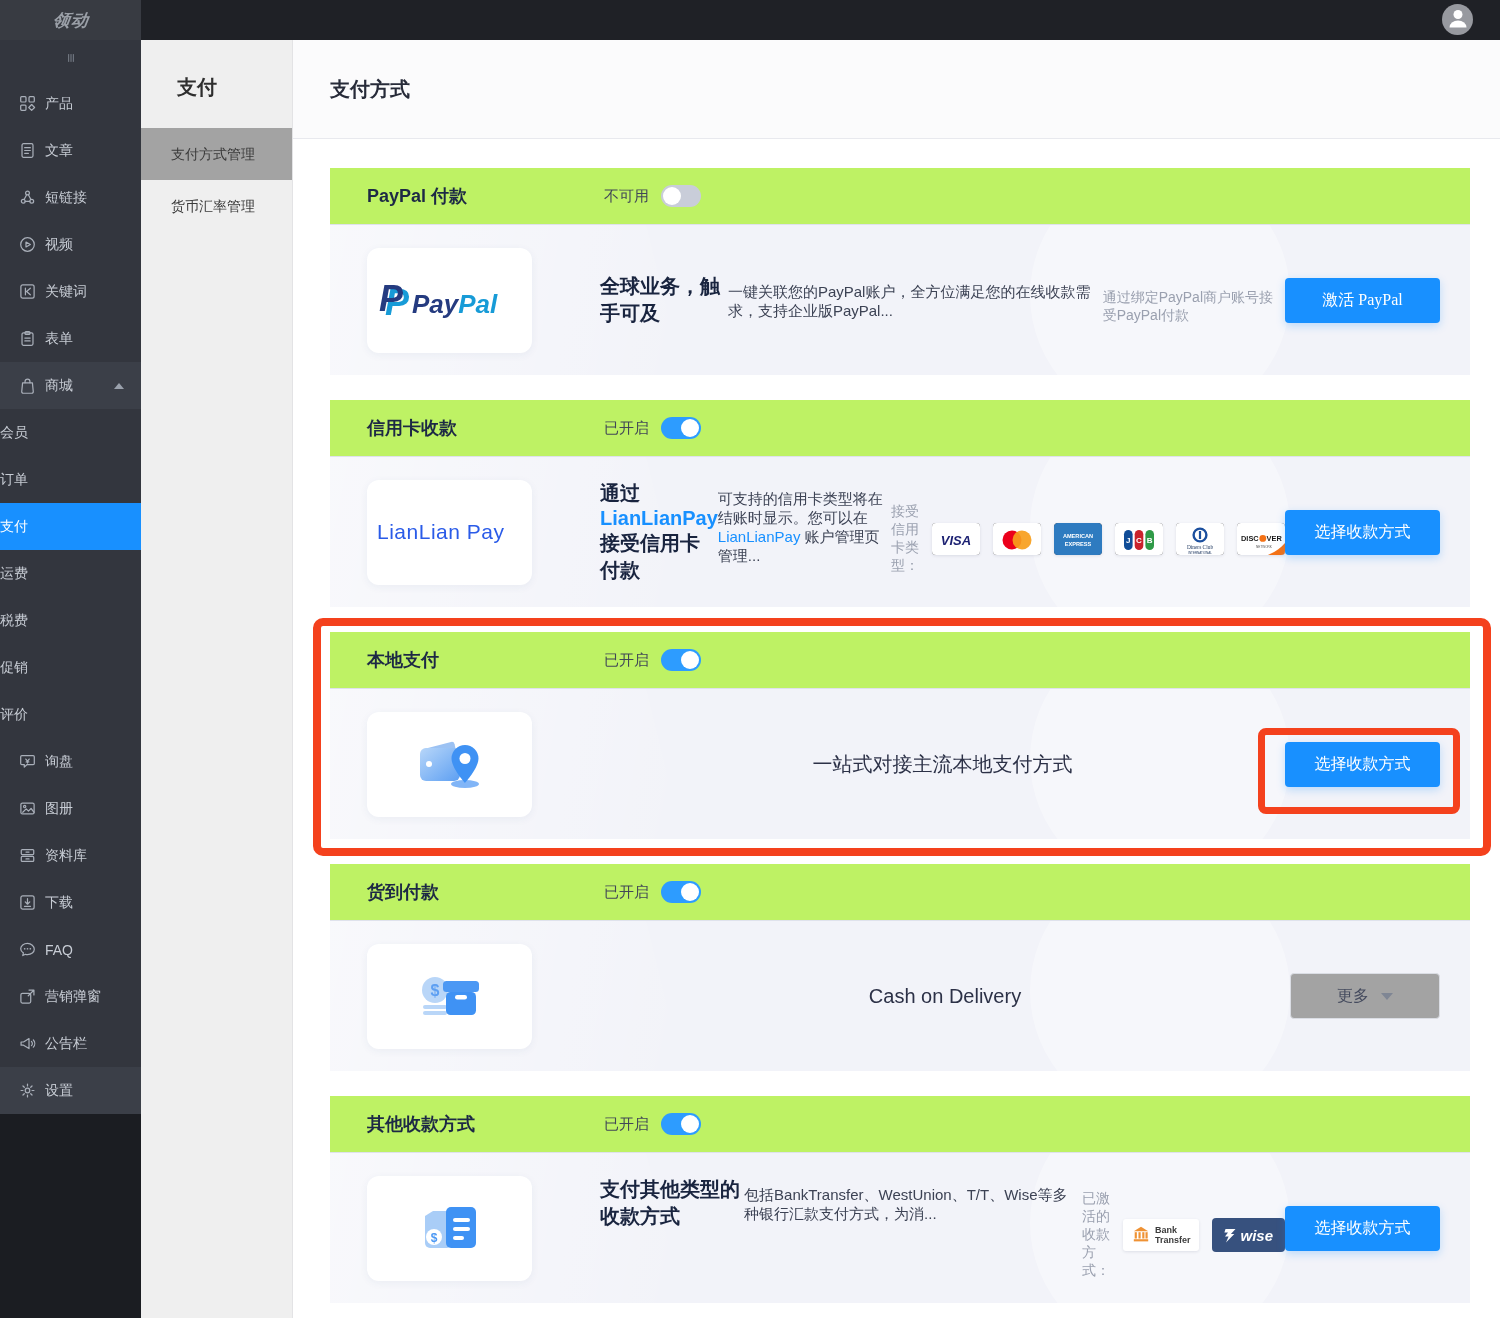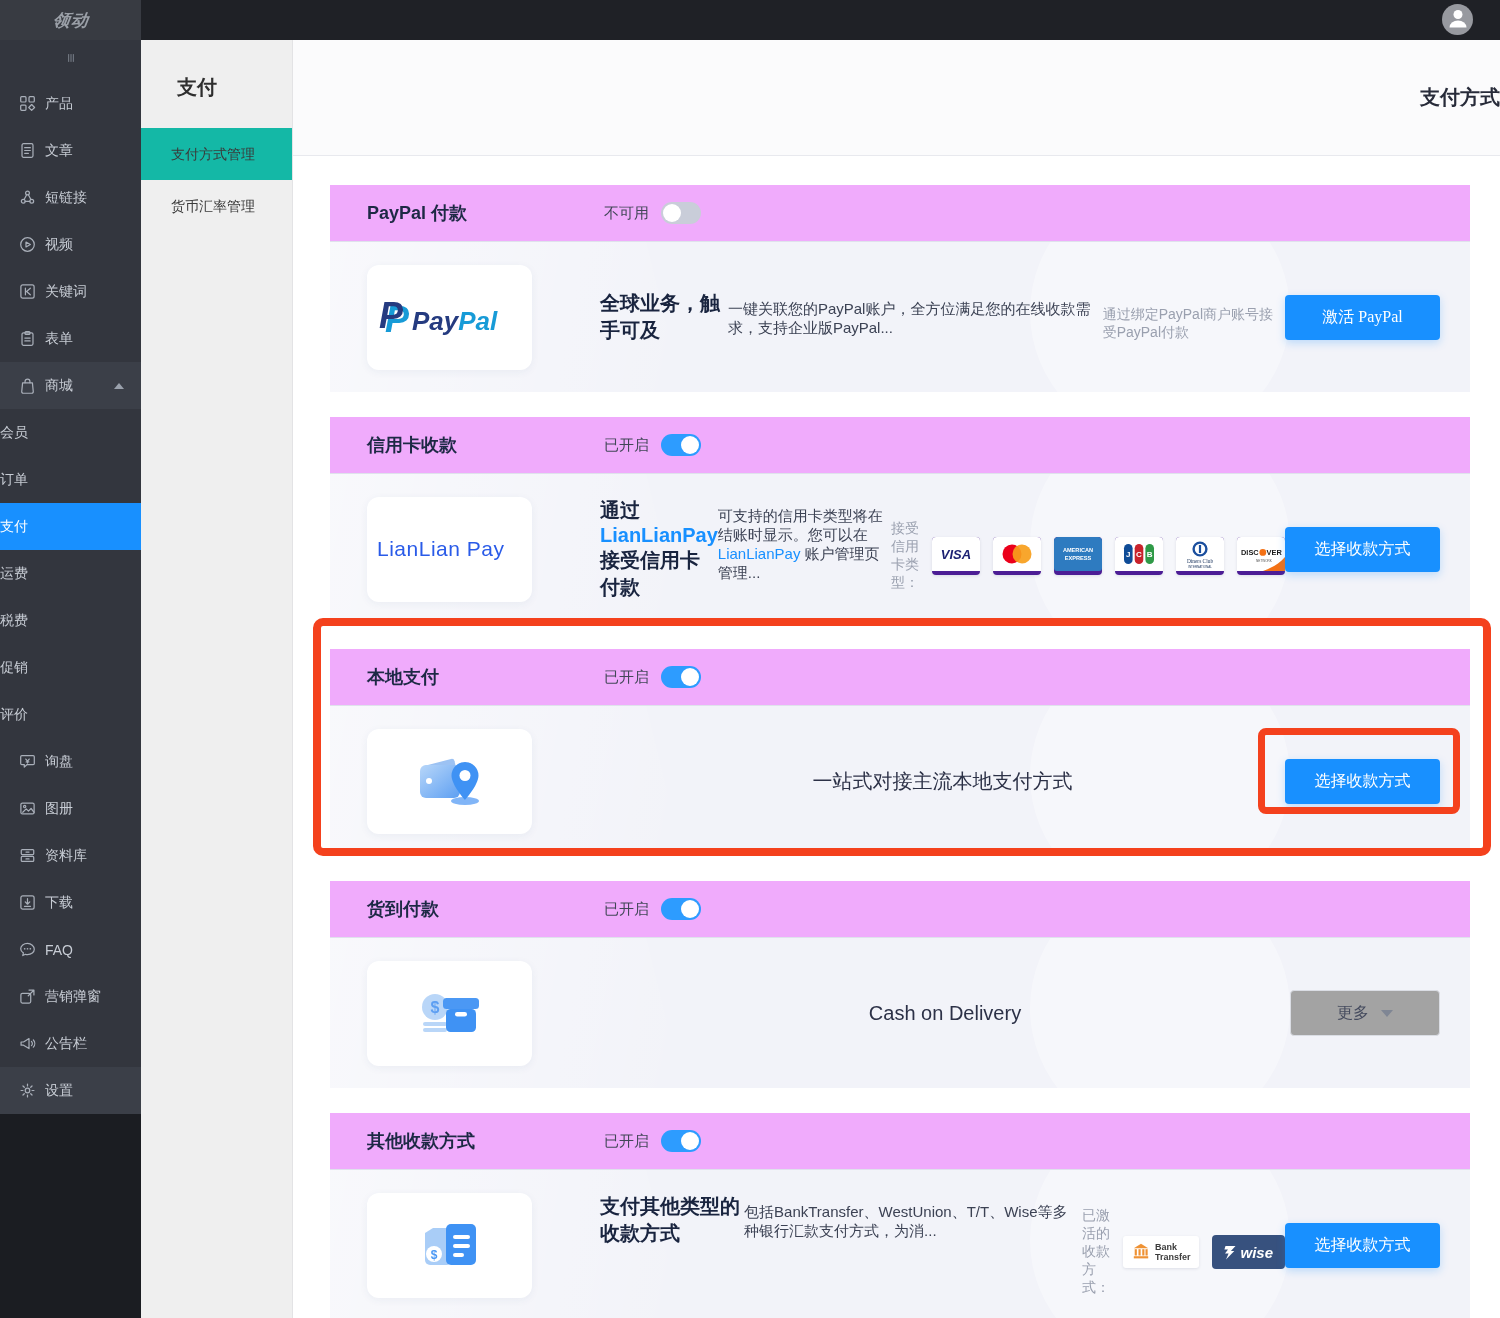--- a/index.html
+++ b/index.html
@@ -30,31 +30,31 @@
   .side-sub.active { background:#1890ff; color:#fff; }
   .tri-up { position:absolute; right:17px; width:0; height:0;
             border-left:5px solid transparent; border-right:5px solid transparent; border-bottom:6px solid #9aa1ac; }
   .side-filler { flex:1; background:#1b1d22; }
 
   
   .subnav { position:absolute; left:141px; top:40px; width:152px; height:1278px; background:#efefef;
             border-right:1px solid #e3e3e5; z-index:2; }
   .subnav-title { height:88px; padding:34px 0 0 36px; font-size:20px; font-weight:600; color:#2e2e2e; }
   .subnav-item { height:52px; line-height:52px; padding-left:30px; font-size:14px; color:#3a3a3a; cursor:pointer; }
-  .subnav-item.active { background:#14b8a6; }
+  .subnav-item.active { background:#a3a3a3; }
 
   
   .main { position:absolute; left:293px; top:40px; width:1207px; height:1278px; background:#fff; }
-  .page-header { height:116px; background:#fbfbfc; border-bottom:1px solid #e8e9ee;
-                 display:flex; align-items:center; padding-left:37px;justify-content:flex-end; }
+  .page-header { height:99px; background:#fbfbfc; border-bottom:1px solid #e8e9ee;
+                 display:flex; align-items:center; padding-left:37px; }
   .page-header h1 { font-size:20px; font-weight:bold; color:#272b39; }
   .content { padding:29px 0 0 37px; }
 
   .pm-section { width:1140px; margin-bottom:25px; }
-  .sec-head { height:57px; display:flex; align-items:center; background:#f0abfc;
+  .sec-head { height:57px; display:flex; align-items:center; background:#bef264;
               border-bottom:1px solid #dfe2ec; padding-left:37px; }
   .sec-title { width:237px; font-size:18px; font-weight:bold; color:#1d2945; flex:none; }
   .tog-label { font-size:15px; color:#414757; margin-right:12px; }
   .switch { width:40px; height:22px; border-radius:11px; background:#c9cdd9; position:relative;
             display:inline-block; cursor:pointer; flex:none; }
   .switch.on { background:#2d9cff; }
   .knob { position:absolute; top:2px; left:2px; width:18px; height:18px; border-radius:50%; background:#fff; }
   .switch.on .knob { left:auto; right:2px; }
 
   .sec-card { height:150px; background:#f2f3f9; display:flex; align-items:center;
@@ -77,21 +77,21 @@
   .card-action { flex:none; margin-right:30px; position:relative; z-index:1; }
   .btn { font-family:inherit; }
   .btn.primary { width:155px; height:45px; background:#1890ff; color:#fff; font-size:16px; border:none;
                  border-radius:4px; cursor:pointer; box-shadow:0 3px 8px rgba(24,144,255,0.25);font-family:Liberation Serif, serif; }
   .btn.more { width:150px; height:46px; background:#a3a3a3; border:1px solid #dadde4; border-radius:4px;
               font-size:16px; color:#454b5e; display:flex; align-items:center; justify-content:center;
               gap:12px; cursor:pointer; }
   .tri-down { width:0; height:0; border-left:6px solid transparent; border-right:6px solid transparent;
               border-top:7px solid #7f8694; }
 
-  .brand { width:48px; height:38px; background:#4c1d95; border-radius:4px; overflow:hidden; flex:none;
+  .brand { width:48px; height:32px; background:#404040; border-radius:4px; overflow:hidden; flex:none;
            box-shadow:0 1px 3px rgba(50,60,90,0.12); }
   .brand svg { display:block; width:48px; height:34px; }
   .badge-bank { height:32px; background:#fff; border-radius:3px; box-shadow:0 1px 3px rgba(50,60,90,0.12);
                 display:inline-flex; align-items:center; gap:5px; padding:0 9px; flex:none; }
   .bk-lines { display:flex; flex-direction:column; font-size:9px; line-height:10px; color:#3c3c3c; font-weight:bold; }
   .badge-wise { height:34px; background:#37517e; border-radius:4px; color:#fff; display:inline-flex;
                 align-items:center; padding:8px 12px; font-style:italic; font-weight:bold; font-size:15px;
                 gap:3px; flex:none; }
 
   

